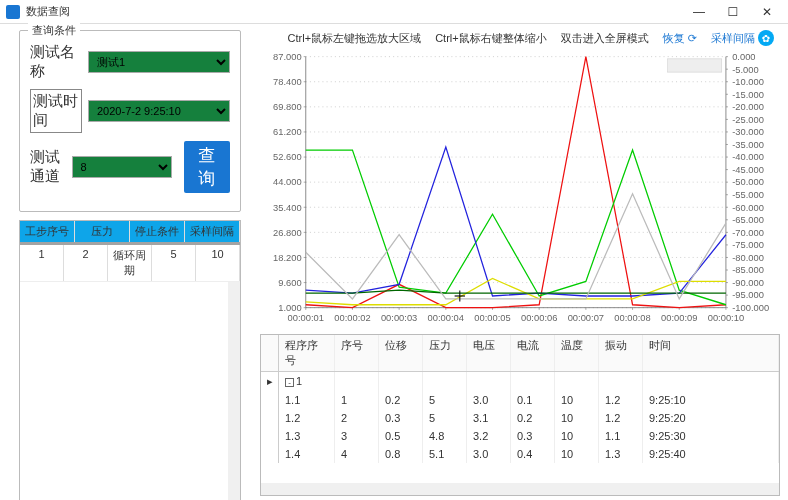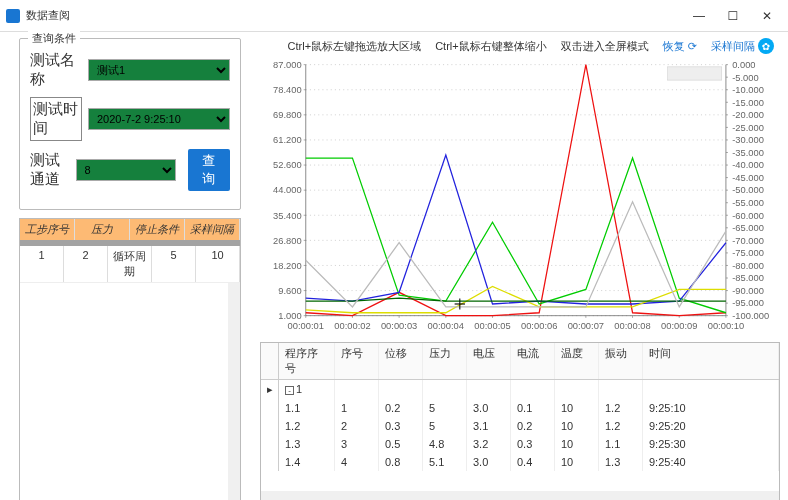--- a/index.html
+++ b/index.html
@@ -1,37 +1,37 @@
 <!DOCTYPE html>
 <html><head>
 <meta charset="utf-8">
 <style>
   * { box-sizing: border-box; margin: 0; padding: 0; font-family: "Microsoft YaHei", sans-serif; }
   body { background: #fff; width: 788px; height: 500px; overflow: hidden; font-size: 11px; color: #333; }
-  .titlebar { height: 32px; display: flex; align-items: center; border-bottom: 1px solid #ddd; padding: 0 6px; background: #fff; }
+  .titlebar { height: 24px; display: flex; align-items: center; border-bottom: 1px solid #ddd; padding: 0 6px; background: #fff; }
   .titlebar .icon { width: 14px; height: 14px; background: #1976d2; border-radius: 2px; margin-right: 6px; display:inline-block;}
   .titlebar .title { flex: 1; font-size: 11px; }
   .winbtns { display: flex; gap: 4px; }
   .winbtn { width: 30px; height: 20px; display:flex;align-items:center;justify-content:center; font-size:12px; cursor:pointer;}
   .content { display: flex; height: 476px; }
   .left { width: 260px; padding: 6px 19px; display:flex;flex-direction:column; }
   .right { flex: 1; padding: 4px 8px 4px 0; display:flex;flex-direction:column; }
   .group { border: 1px solid #bbb; border-radius: 2px; padding: 12px 10px 10px; margin-bottom: 8px; position: relative; }
   .group-title { position: absolute; top: -8px; left: 8px; background: #fff; padding: 0 4px; font-size: 11px; }
   .row { display: flex; align-items: center; margin-bottom: 8px; gap: 6px;}
   .row label { width: 52px; font-size: 15px; }
   .row select, .row input { flex: 1; height: 22px; border: 1px solid #aaa; padding: 0 4px; font-size: 11px; background:#15803d;}
   .row.sel-time label { border:1px solid #888; padding:2px 2px; width:52px;}
-  .btn { background: #1976d2; color: #fff; border: none; padding: 4px 14px; font-size: 13px; cursor: pointer; border-radius:2px;}
+  .btn { background: #1976d2; color: #fff; border: none; padding: 4px 14px; font-size: 17px; cursor: pointer; border-radius:2px;}
   .btn.sm { padding: 3px 10px;}
   .steptable { border:1px solid #bbb; flex:0 0 auto; margin-bottom:8px;}
   .steptable-inner { display:flex;flex-direction:column;}
   .steptable-head, .steptable-row { display:flex; }
   .steptable-head div, .steptable-row div { flex:1; text-align:center; padding:3px 2px; font-size:11px; border-right:1px solid #ddd;}
-  .steptable-head { border-bottom:6px solid #a3a3a3; background:#fdba74;font-style:italic;}
+  .steptable-head { border-bottom:3px solid #a3a3a3; background:#0ea5e9;}
   .steptable-body { height: 240px; background:#fff; border-top:1px solid #eee; position:relative;}
   .sb-v { position:absolute; right:0; top:0; bottom:0; width:12px; background:#f0f0f0;}
   .left-bottom { margin-top:auto; display:flex; justify-content:space-between; padding-top:4px;}
   .hints { display:flex; gap:14px; justify-content:flex-end; align-items:center; padding:2px 6px 4px; font-size:11px;}
   .hints .link { color:#1976d2; cursor:pointer;}
   .gear { width:16px;height:16px;border-radius:50%;background:#03a9f4;display:inline-flex;align-items:center;justify-content:center;color:#fff;font-size:10px;}
   .chart { flex:1; border:none; position:relative; min-height:255px;}
   svg { width:100%; height:100%; }
   .axis-text { font-size:9px; fill:#666; }
   .grid-dash { stroke:#aaa; stroke-width:0.5; stroke-dasharray:1 3;}

